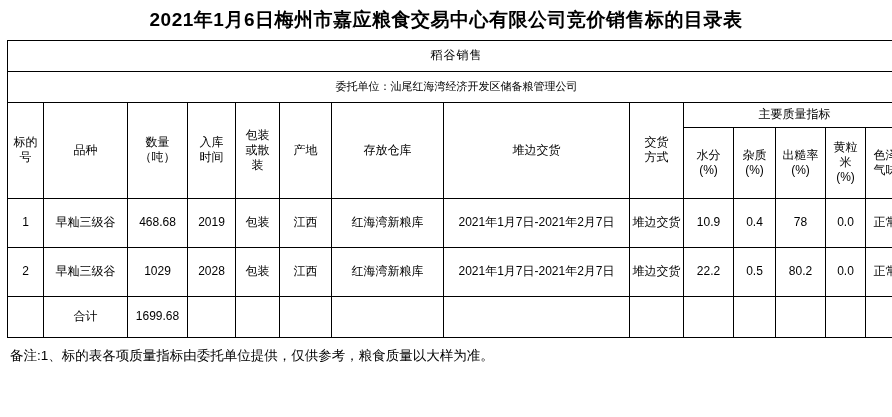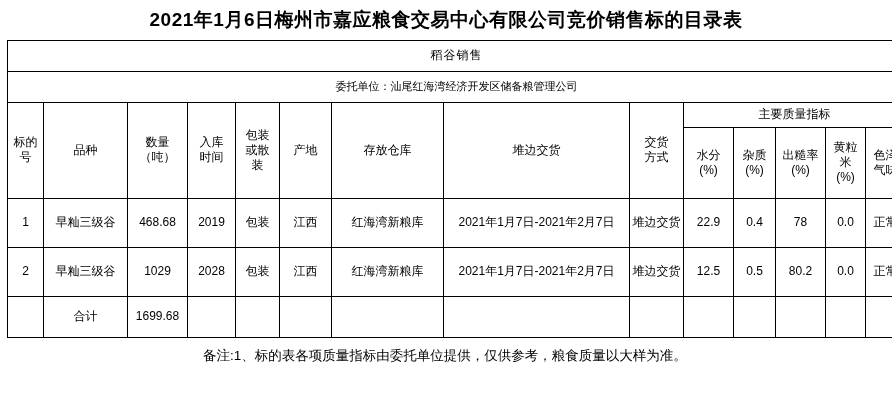--- a/index.html
+++ b/index.html
@@ -76,21 +76,20 @@
     font-size: 12.5px;
   }
   .total-row td {
     height: 36px;
     font-size: 12.5px;
   }
   .remark {
     padding: 9px 12px 0 10px;
     font-size: 13.5px;
     line-height: 1.4;
-    text-align: center;
   }
   .nowrap { white-space: nowrap; }
 </style>
 </head>
 <body>
 
 <div class="page">
 
   <div class="doc-title">2021年1月6日梅州市嘉应粮食交易中心有限公司竞价销售标的目录表</div>
 
@@ -173,38 +172,38 @@
       <tr class="data-row">
         <td>1</td>
         <td>早籼三级谷</td>
         <td>468.68</td>
         <td>2019</td>
         <td>包装</td>
         <td>江西</td>
         <td>红海湾新粮库</td>
         <td>2021年1月7日-2021年2月7日</td>
         <td>堆边交货</td>
-        <td>22.9</td>
+        <td>10.9</td>
         <td>0.4</td>
         <td>78</td>
         <td>0.0</td>
         <td>正常</td>
       </tr>
 
       <tr class="data-row">
         <td>2</td>
         <td>早籼三级谷</td>
         <td>1029</td>
         <td>2028</td>
         <td>包装</td>
         <td>江西</td>
         <td>红海湾新粮库</td>
         <td>2021年1月7日-2021年2月7日</td>
         <td>堆边交货</td>
-        <td>12.5</td>
+        <td>22.2</td>
         <td>0.5</td>
         <td>80.2</td>
         <td>0.0</td>
         <td>正常</td>
       </tr>
 
       <tr class="total-row">
         <td></td>
         <td>合计</td>
         <td>1699.68</td>

